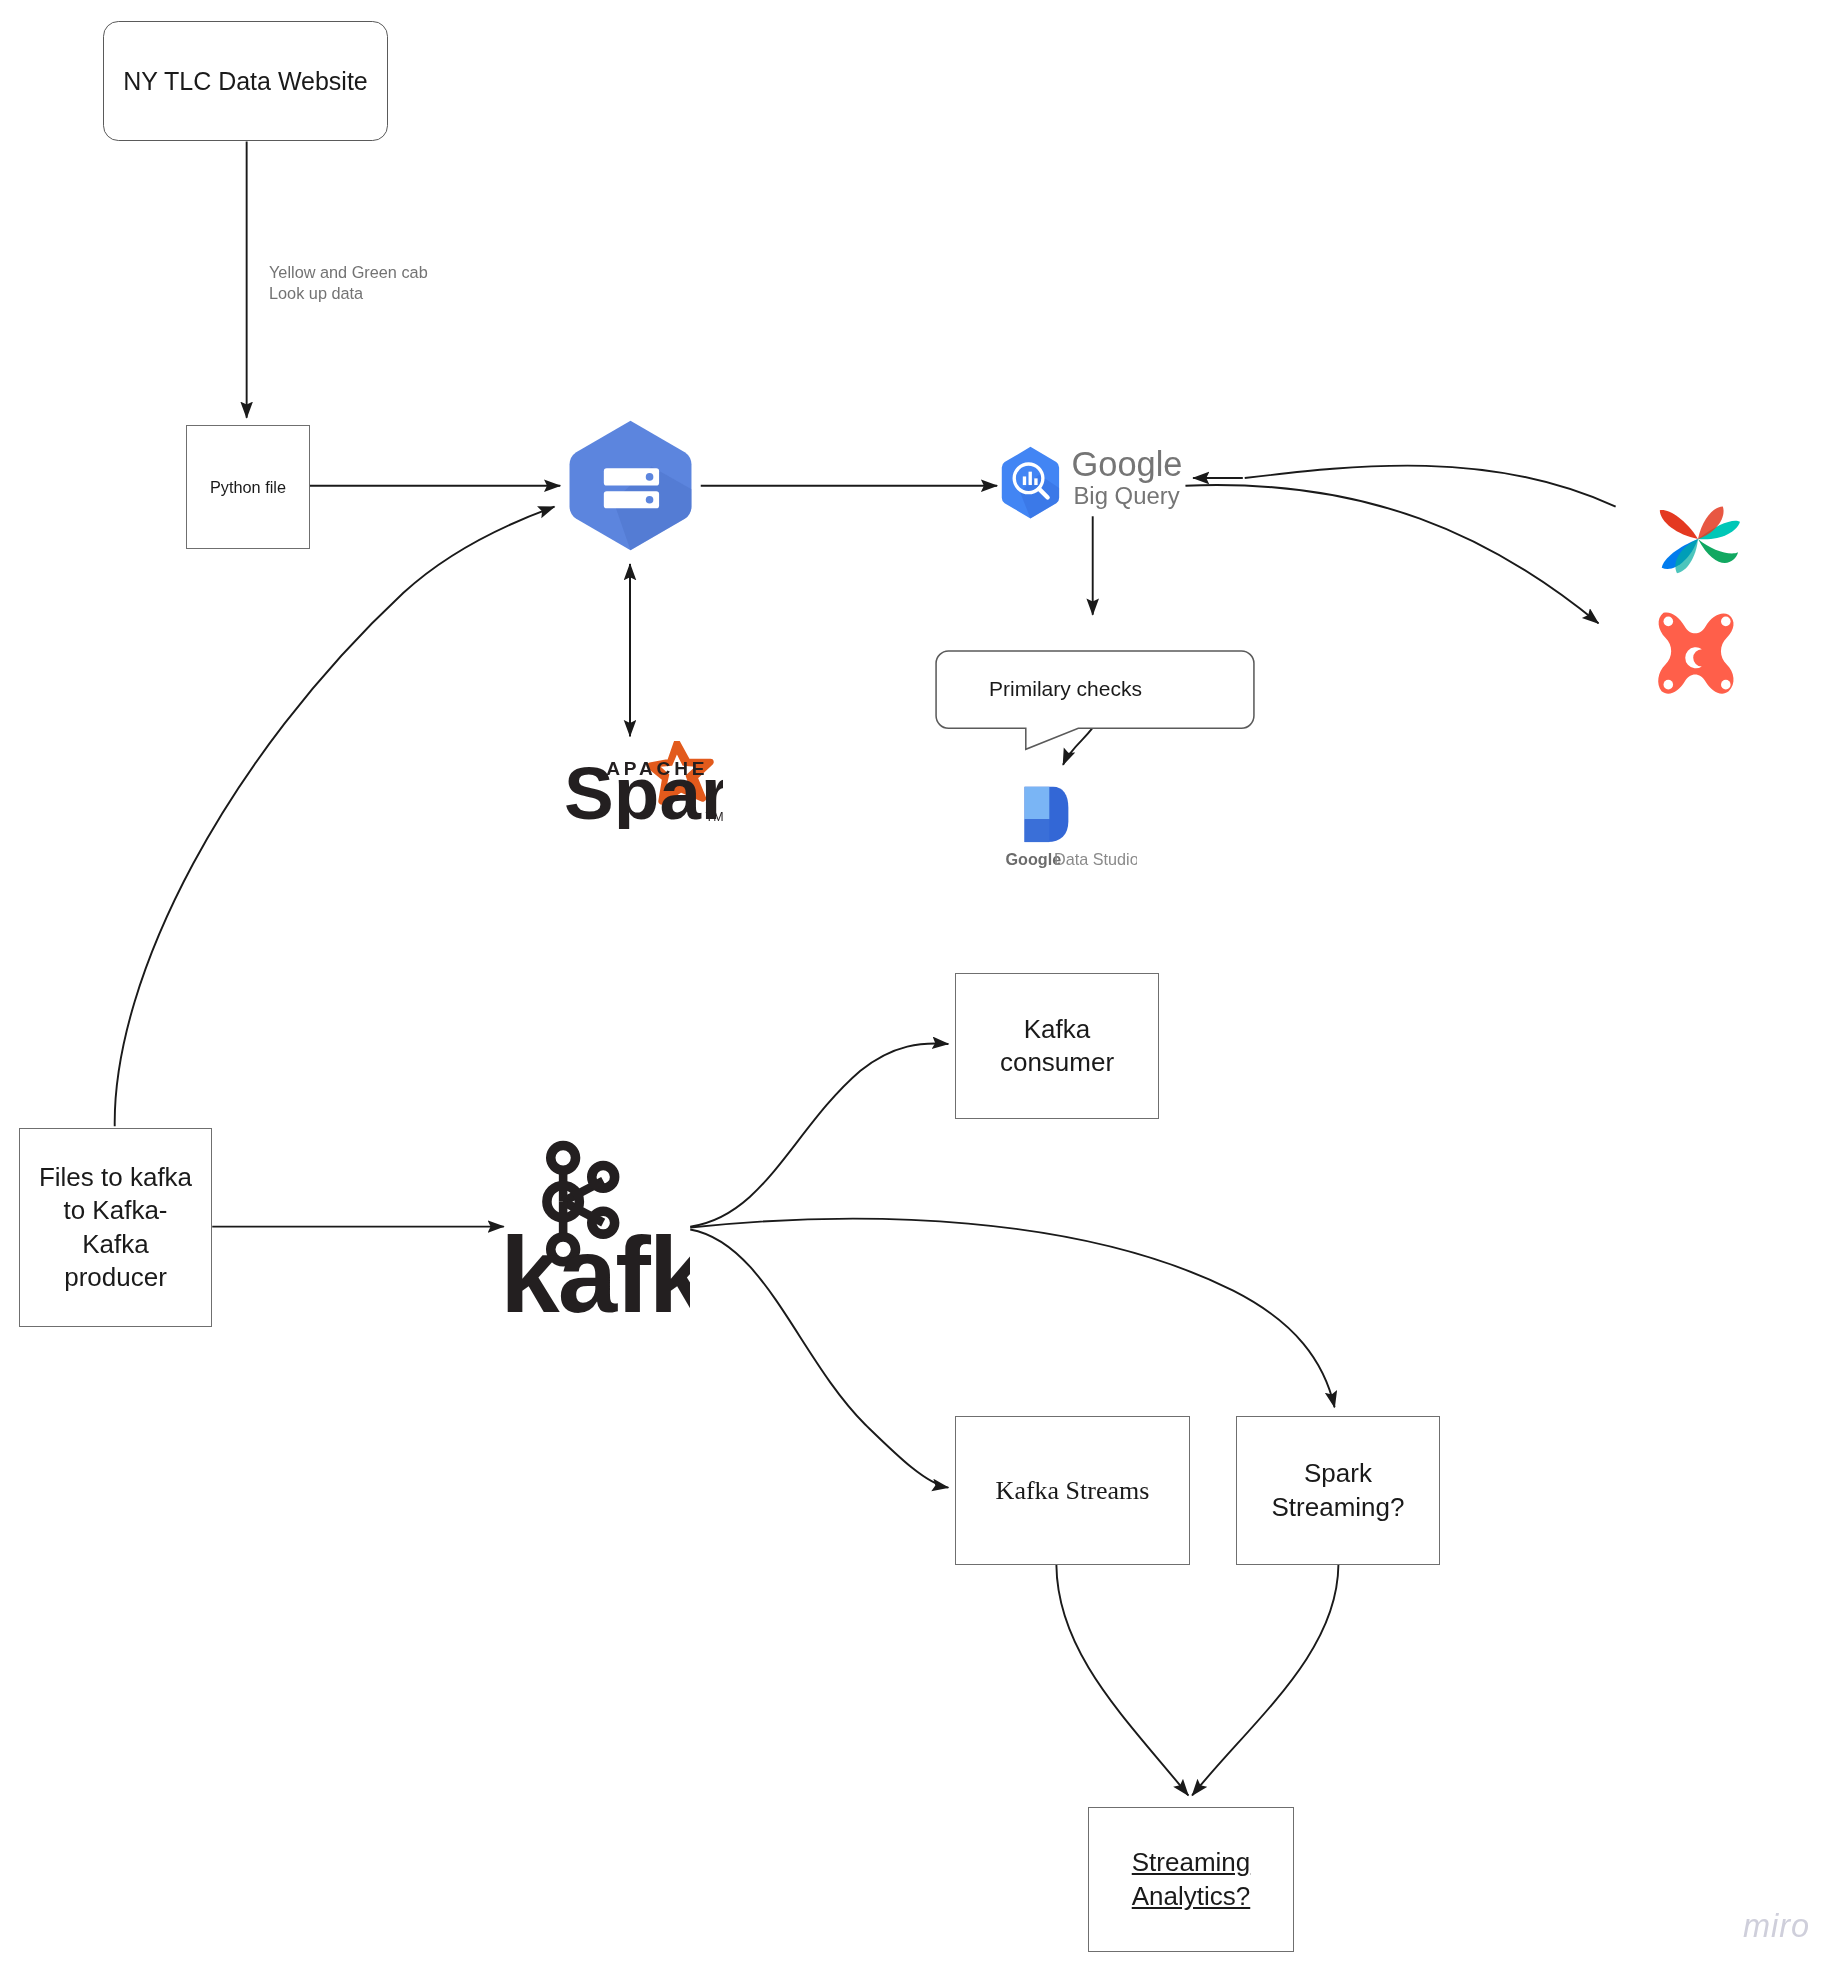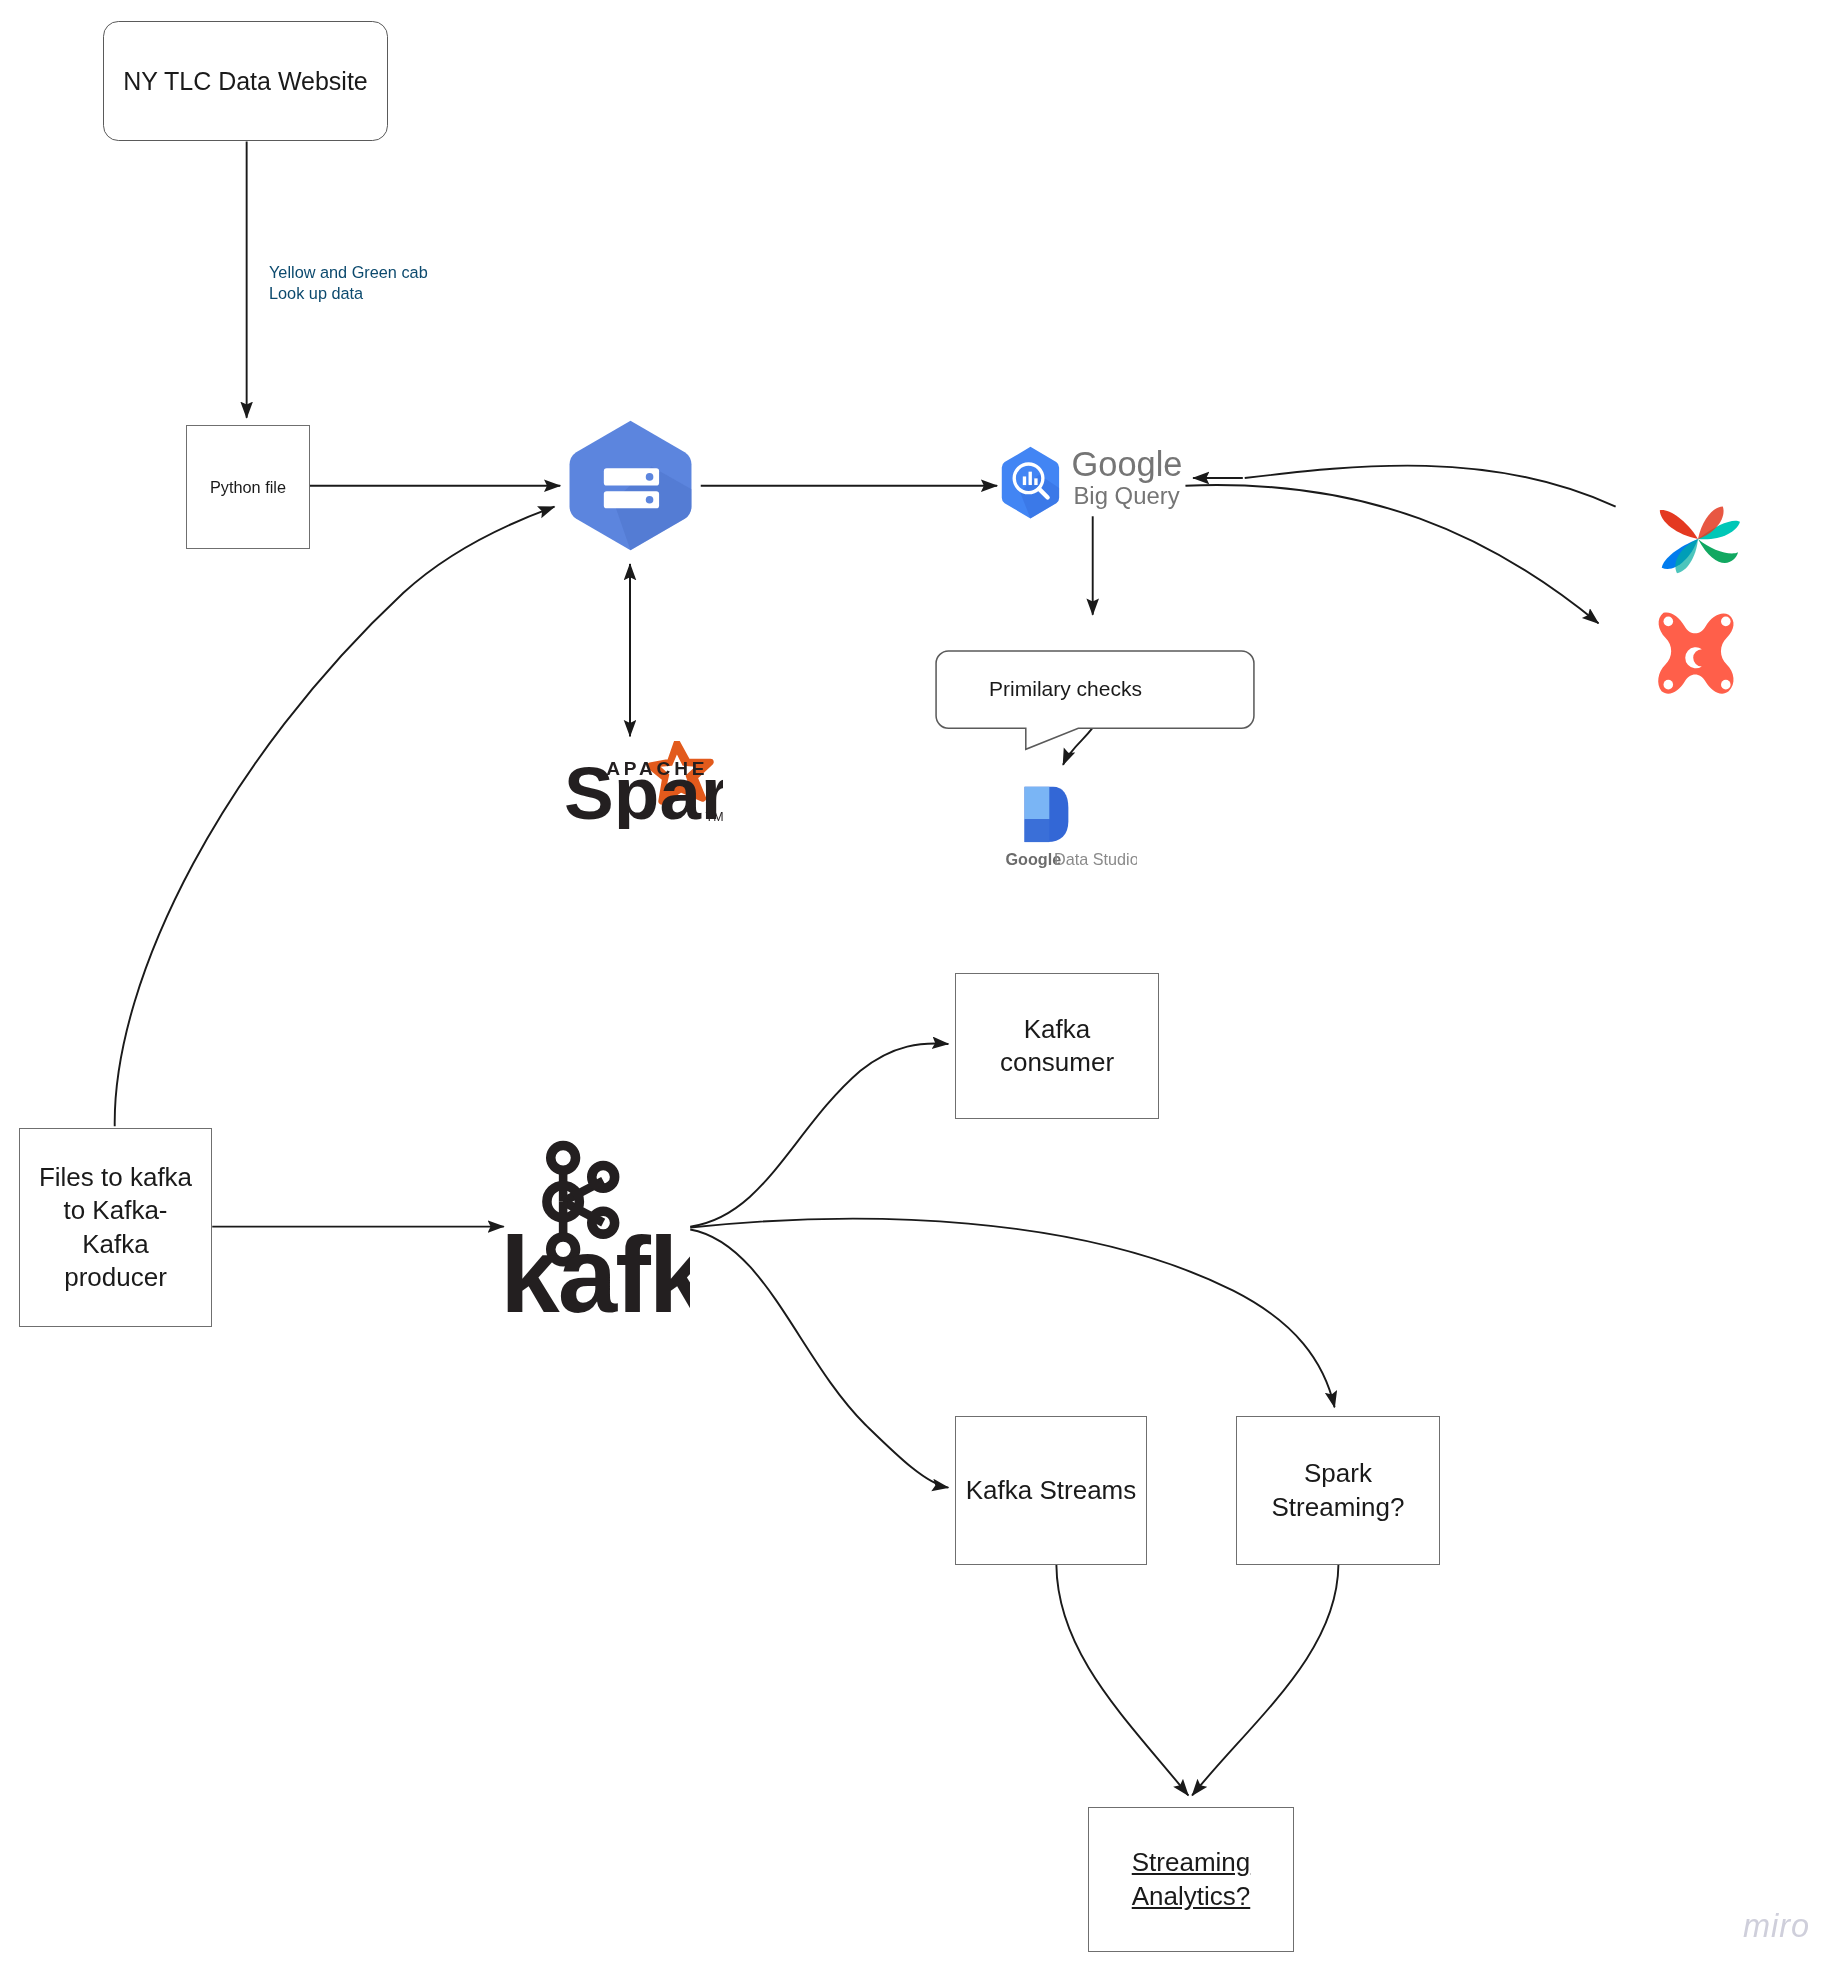--- a/index.html
+++ b/index.html
@@ -45,21 +45,21 @@
     border-radius: 15.3px;
   }
   .node-label {
     line-height: 1.28;
     white-space: pre-line;
     padding: 1.9px 5.7px;
   }
   .edge-label {
     position: absolute;
     font-size: 16.3px;
-    color: #0c4a6e;
+    color: #737373;
     line-height: 1.3;
     white-space: pre-line;
     text-align: left;
   }
   .logo {
     position: absolute;
     display: flex;
     flex-direction: column;
     align-items: center;
     justify-content: center;
@@ -194,21 +194,21 @@
 to Kafka-
 Kafka
 producer</span>
   </div>
 
   <div class="node rect" style="left:955px; top:973px; width:204px; height:146px;">
     <span class="node-label" style="font-size:26px;">Kafka
 consumer</span>
   </div>
 
-  <div class="node rect" style="left:955px; top:1416px; width:192px; height:149px;">
+  <div class="node rect" style="left:955px; top:1416px; width:235px; height:149px;font-family:Liberation Serif, serif;">
     <span class="node-label" style="font-size:26px;">Kafka Streams</span>
   </div>
 
   <div class="node rect" style="left:1236px; top:1416px; width:204px; height:149px;">
     <span class="node-label" style="font-size:26px;">Spark
 Streaming?</span>
   </div>
 
   <div class="node rect" style="left:1088px; top:1807px; width:206px; height:145px;">
     <span class="node-label" style="font-size:26px;text-decoration:underline;">Streaming

